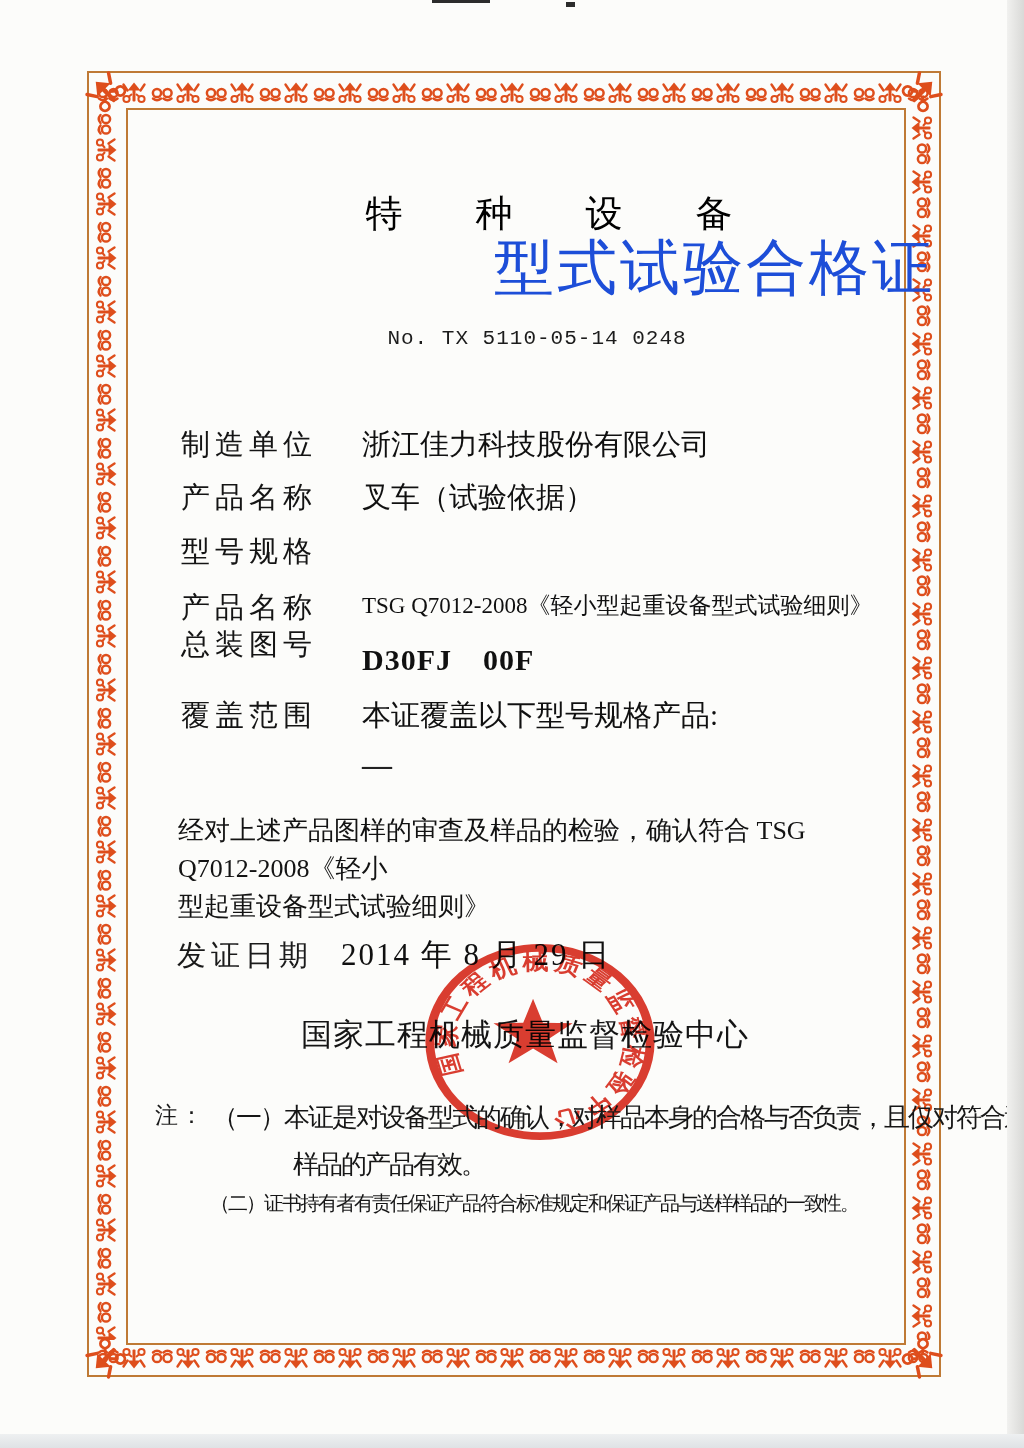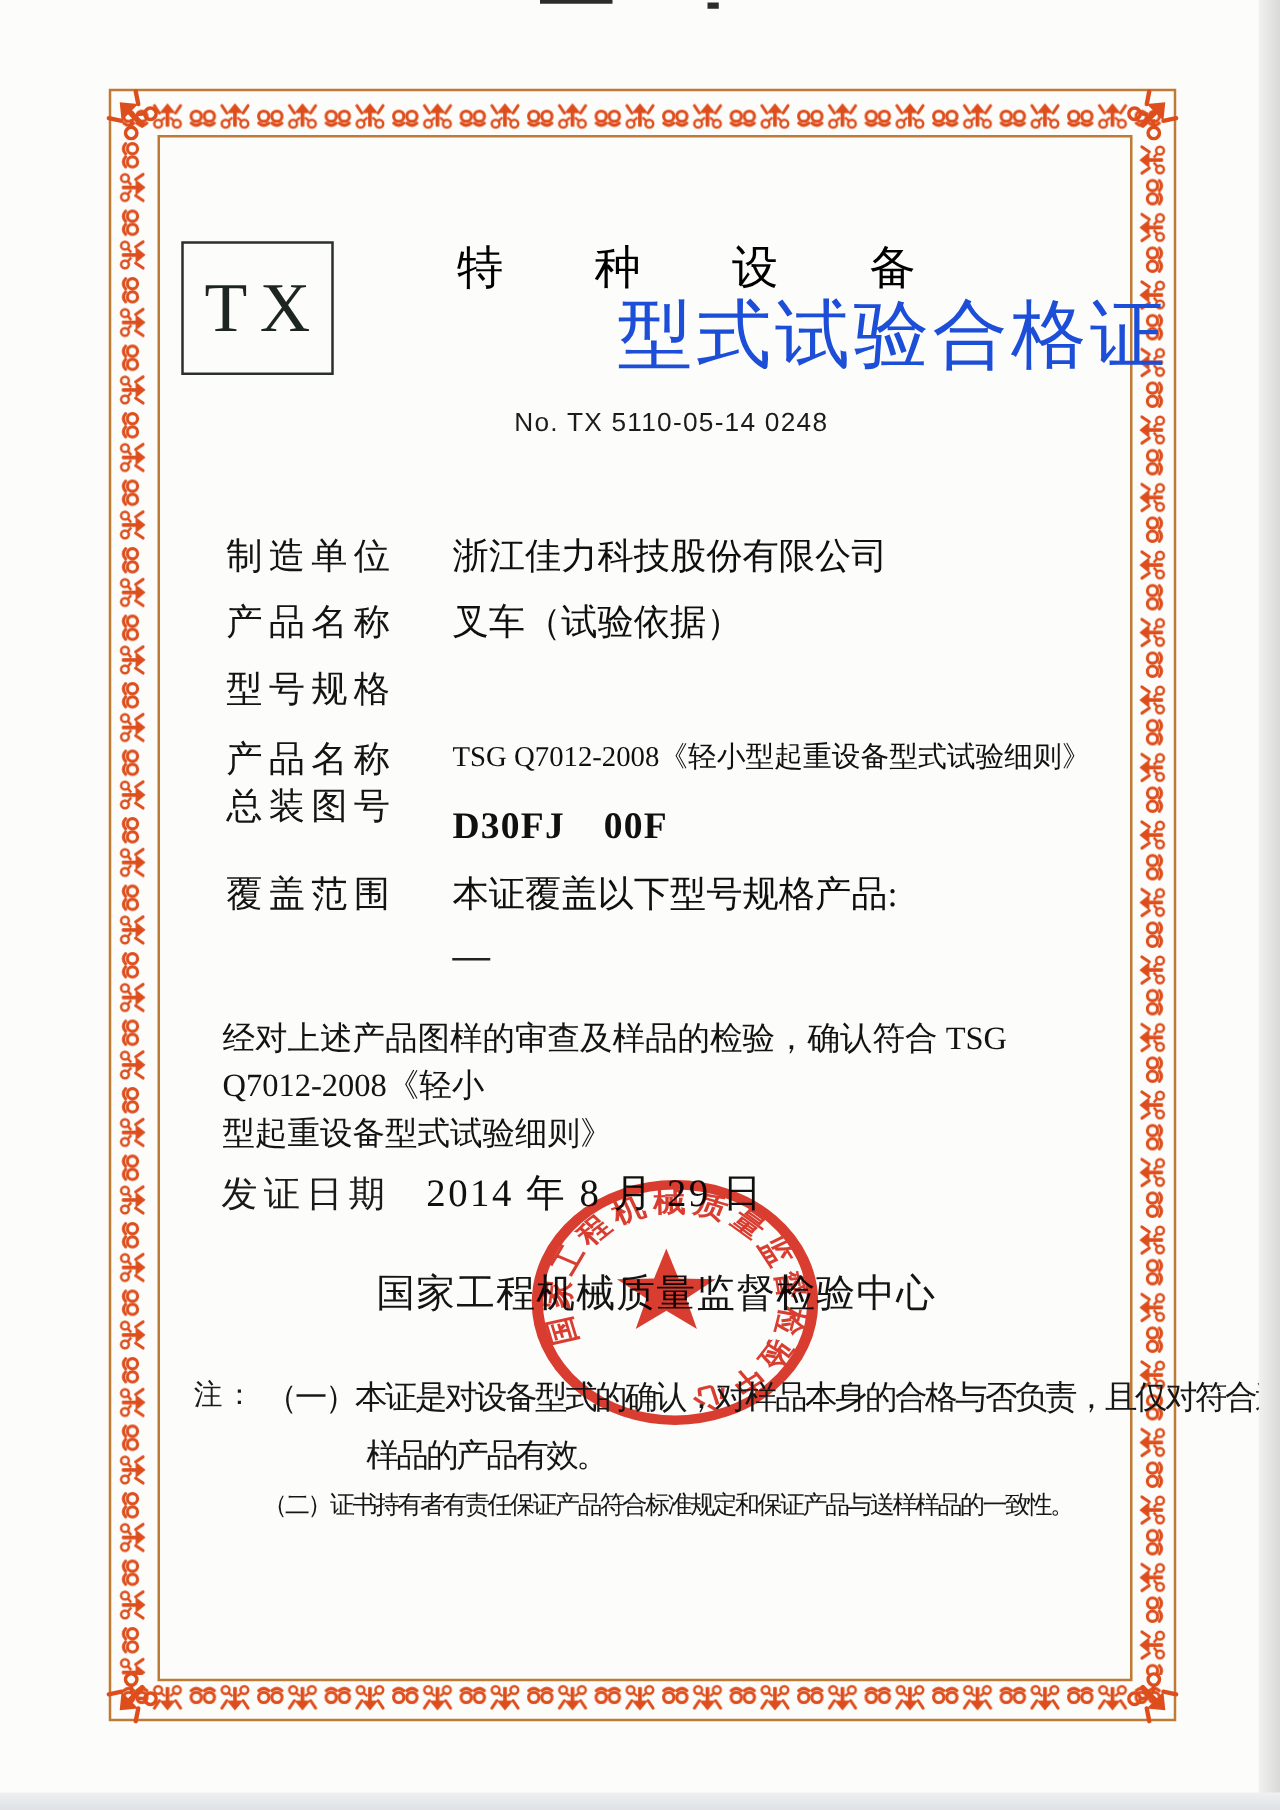--- a/index.html
+++ b/index.html
@@ -20,21 +20,21 @@
   .header-small{
     left:188px;top:189px;width:740px;text-align:center;
     font-size:37px;letter-spacing:18px;color:#000000;white-space:nowrap;
   }
   .header-main{
     left:195px;top:228px;width:740px;text-align:right;
     font-size:60px;letter-spacing:3px;color:#1d4ed8;white-space:nowrap;
   }
   .cert-no{
     left:167px;top:327px;width:740px;text-align:center;
-    font-family:Liberation Sans, sans-serif;font-size:21px;color:#1c1c1c;
+    font-family:Liberation Mono, monospace;font-size:21px;color:#1c1c1c;
     letter-spacing:1px;white-space:nowrap;
   }
   .f-label{
     left:181px;font-size:29px;letter-spacing:5px;color:#141414;white-space:nowrap;
   }
   .f-value{
     left:362px;font-size:29px;color:#101010;white-space:nowrap;
   }
   .f-value.small{font-size:23px;}
   .f-value.boldlatin{font-weight:bold;font-size:30px;letter-spacing:1px;}
@@ -105,23 +105,20 @@
     <rect x="96" y="1345" width="836" height="27" fill="url(#ornB)"></rect>
     <rect x="93" y="112" width="27" height="1228" fill="url(#ornL)"></rect>
     <rect x="908" y="112" width="27" height="1228" fill="url(#ornR)"></rect>
 
     <use href="#tulip" transform="translate(106,92) rotate(-45) scale(1.45)"></use>
     <use href="#tulip" transform="translate(922,92) rotate(45) scale(1.45)"></use>
     <use href="#tulip" transform="translate(106,1358) rotate(-135) scale(1.45)"></use>
     <use href="#tulip" transform="translate(922,1358) rotate(135) scale(1.45)"></use>
   </svg>
 
-  <div class="abs logo-box">
-    <span>TX</span>
-  </div>
 
   <div class="abs header-small">特　种　设　备</div>
   <div class="abs header-main">型式试验合格证</div>
   <div class="abs cert-no">No. TX 5110-05-14 0248</div>
 
   <div class="abs f-label" style="top:425px">制造单位</div>
   <div class="abs f-value" style="top:425px">浙江佳力科技股份有限公司</div>
 
   <div class="abs f-label" style="top:478px">产品名称</div>
   <div class="abs f-value" style="top:478px">叉车（试验依据）</div>

